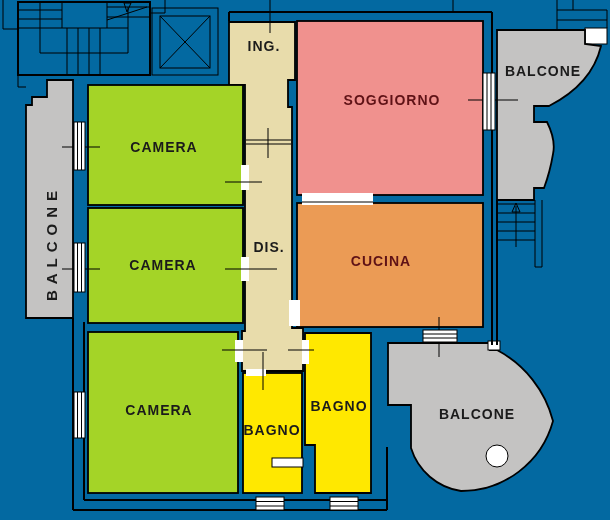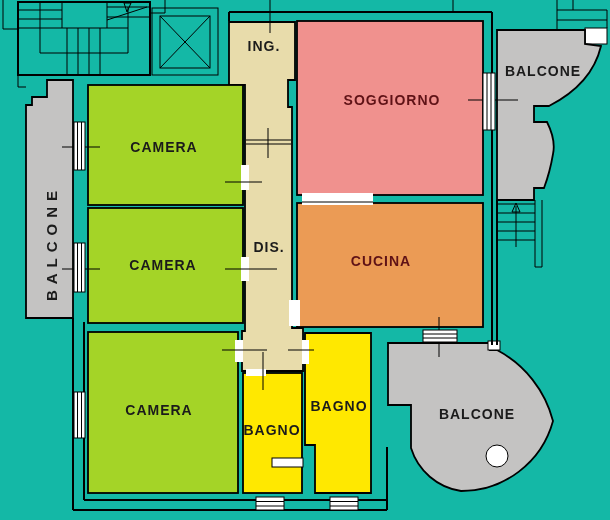--- a/index.html
+++ b/index.html
@@ -1,16 +1,16 @@
 <!DOCTYPE html>
 <html><head>
 <meta charset="utf-8">
 <style>
   html,body{margin:0;padding:0;background:#fff;}
-  .page{width:610px;height:520px;position:relative;background:#14b8a6;overflow:hidden;}
+  .page{width:610px;height:520px;position:relative;background:#0369a1;overflow:hidden;}
   svg{display:block;}
   .wall{stroke:#000;stroke-width:2;fill:none;}
   .thin{stroke:#000;stroke-width:1;fill:none;}
   .room{stroke:#000;stroke-width:1.8;}
   .winbox{fill:#fff;stroke:#000;stroke-width:1;}
   .opening{fill:#fff;stroke:none;}
   .lbl{font-family:"Liberation Sans", sans-serif;font-weight:bold;font-size:14px;
        fill:#1b1b1b;letter-spacing:1px;text-anchor:middle;}
   .lbl-maroon{fill:#5f1216;}
   .lbl-vert{font-size:15px;letter-spacing:6px;}

